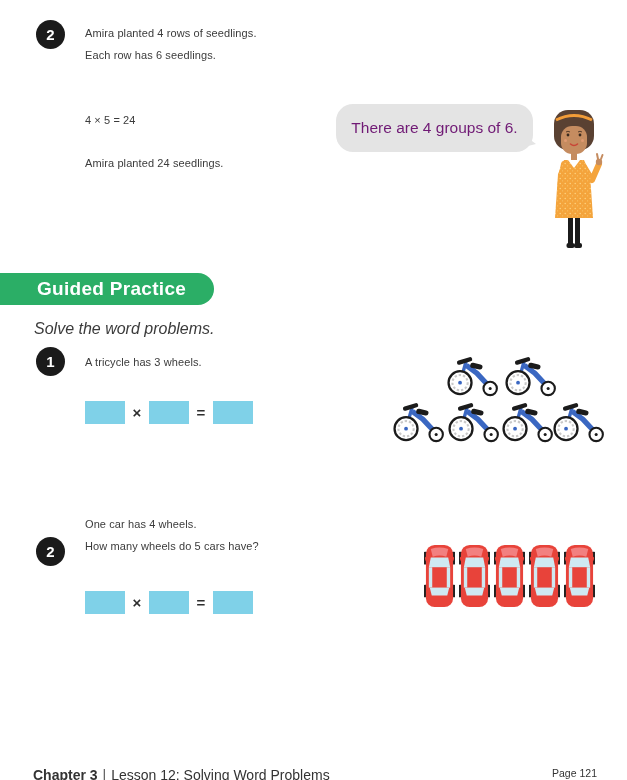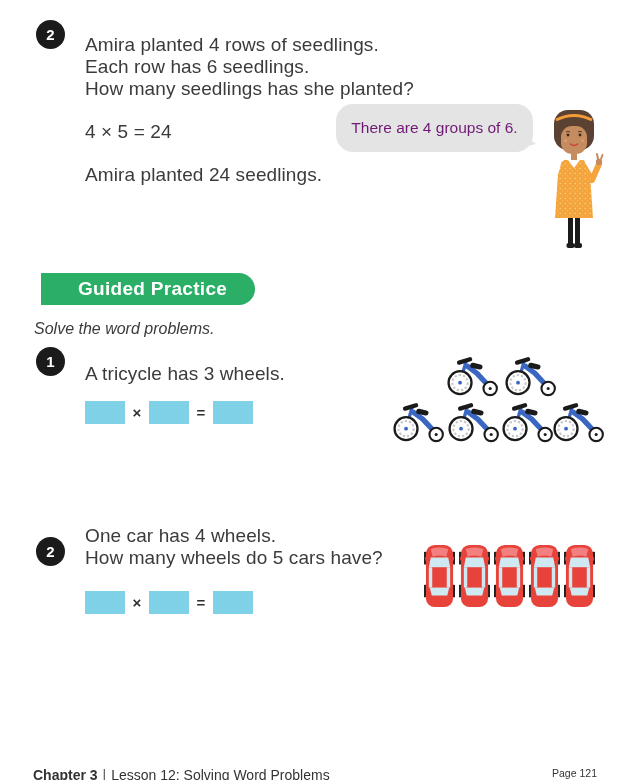--- a/index.html
+++ b/index.html
@@ -6,42 +6,42 @@
   .page{
     position:relative;width:627px;height:780px;background:#ffffff;
     font-family:"Liberation Sans", sans-serif;color:#3b3b3b;overflow:hidden;
     margin:0 auto;
   }
   .badge{
     position:absolute;width:29px;height:29px;border-radius:50%;
     background:var(--badge-black,#1B1B1B);color:#fff;font-weight:bold;font-size:15px;
     display:flex;align-items:center;justify-content:center;
   }
-  .textblock{position:absolute;font-size:19px;line-height:22px;letter-spacing:.1px;margin-top:12px;}
+  .textblock{position:absolute;font-size:11px;line-height:22px;letter-spacing:.1px;}
   .we-badge{left:36px;top:20px;}
   .we-text{left:85px;top:22px;}
   .we-equation{left:85px;top:109px;}
   .we-answer{left:85px;top:152px;text-align:center;}
   .speech-bubble{
     position:absolute;left:336px;top:104px;width:197px;height:48px;
     background:var(--speech-bubble-gray,#E4E4E4);border-radius:17px;
     display:flex;align-items:center;justify-content:center;
     font-size:15.5px;font-weight:500;color:#701a75;
   }
   .speech-bubble::after{
     content:"";position:absolute;right:-11px;bottom:5px;width:0;height:0;
     border:8px solid transparent;border-left:12px solid var(--speech-bubble-gray,#E4E4E4);
     border-bottom-width:3px;border-top-width:9px;
   }
   .character{position:absolute;left:534px;top:102px;}
   .gp-banner{
     position:absolute;left:0;top:273px;width:214px;height:32px;box-sizing:border-box;
     background:var(--accent-green,#2BAE66);border-radius:0 16px 16px 0;
     color:#fff;font-weight:bold;font-size:19px;letter-spacing:.3px;
-    display:flex;align-items:center;padding-left:37px;margin-left:41px;
+    display:flex;align-items:center;padding-left:37px;
   }
   .instruction{position:absolute;left:34px;top:320px;font-size:16px;font-style:italic;}
   .p1-badge{left:36px;top:347px;}
   .p1-text{left:85px;top:351px;}
   .p2-badge{left:36px;top:537px;}
   .p2-text{left:85px;top:513px;}
   .eq-row{position:absolute;display:flex;align-items:center;}
   .eq-row-1{left:85px;top:401px;}
   .eq-row-2{left:85px;top:591px;}
   .answer-box{width:40px;height:23px;background:var(--answer-box-blue,#7FD1E8);}
@@ -100,21 +100,20 @@
     </g>
   </defs>
 </svg>
 
 <div class="page">
 
   <div class="badge we-badge">2</div>
   <div class="textblock we-text">
     <div>Amira planted 4 rows of seedlings.</div>
     <div>Each row has 6 seedlings.</div>
-    <div>How many seedlings has she planted?</div>
   </div>
   <div class="textblock we-equation">4 × 5 = 24</div>
   <div class="textblock we-answer">Amira planted 24 seedlings.</div>
 
   <div class="speech-bubble">
     <span>There are 4 groups of 6.</span>
   </div>
 
   <svg class="character" width="80" height="150" viewBox="0 0 80 150">
 

